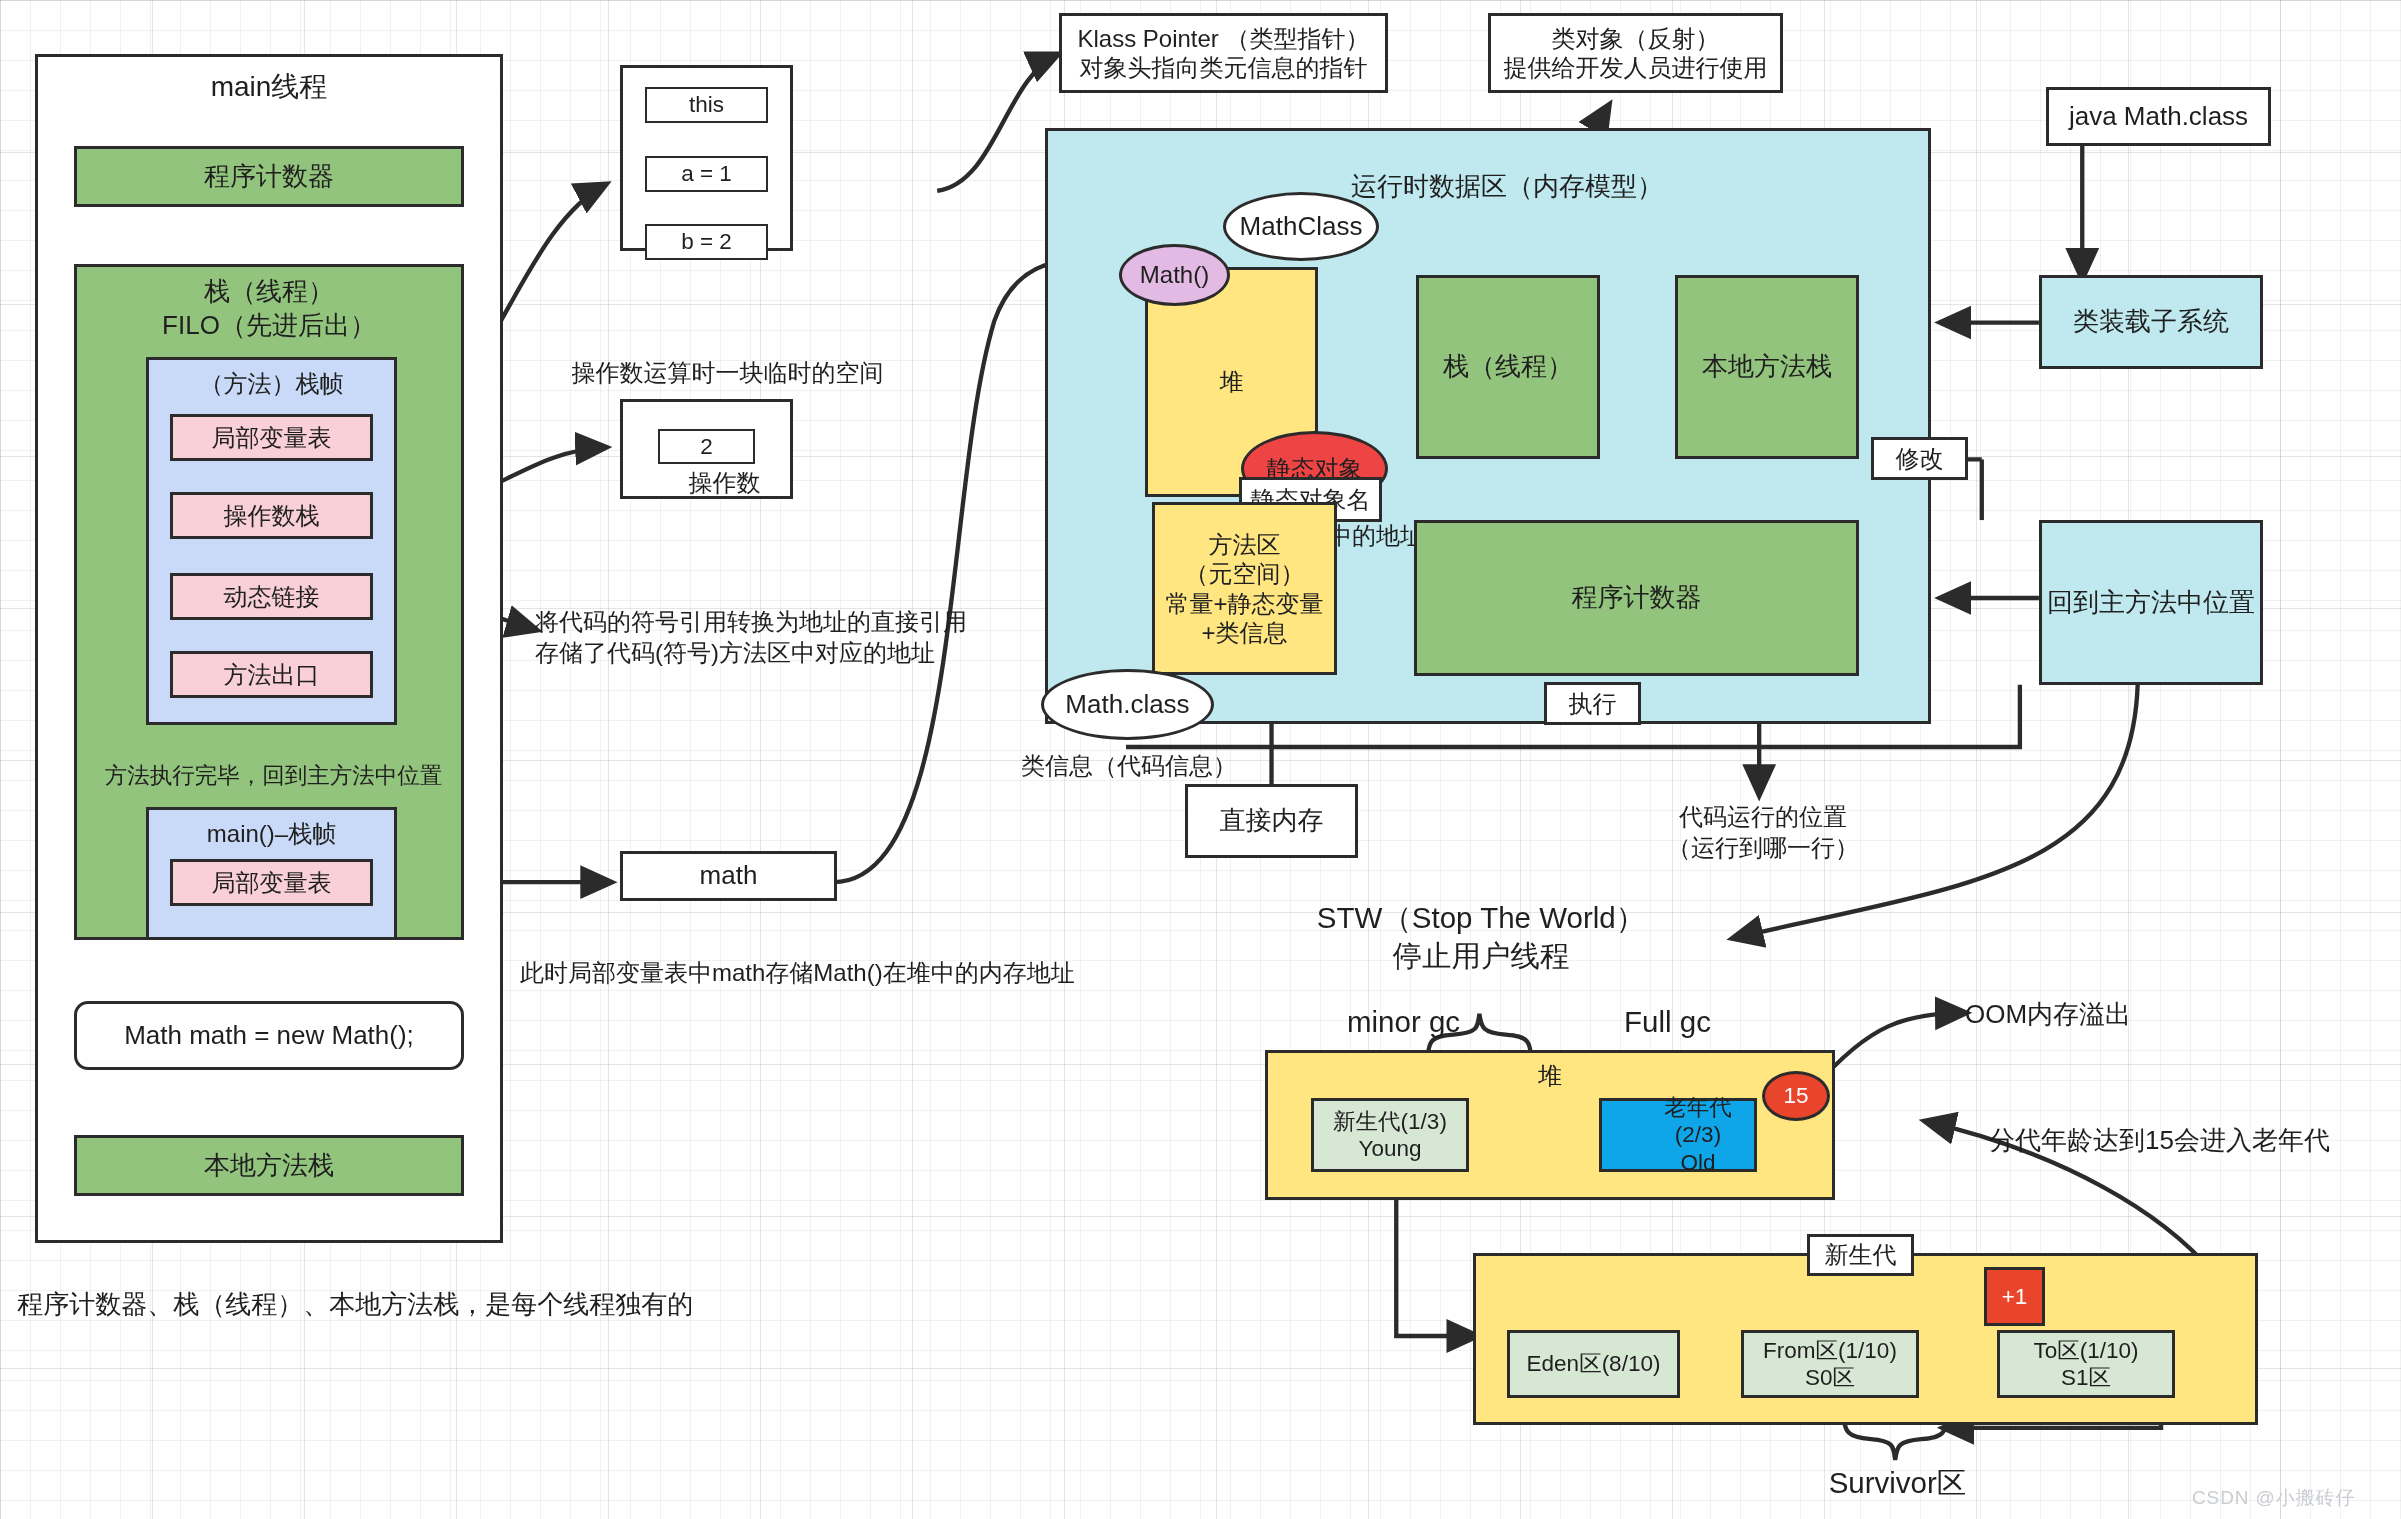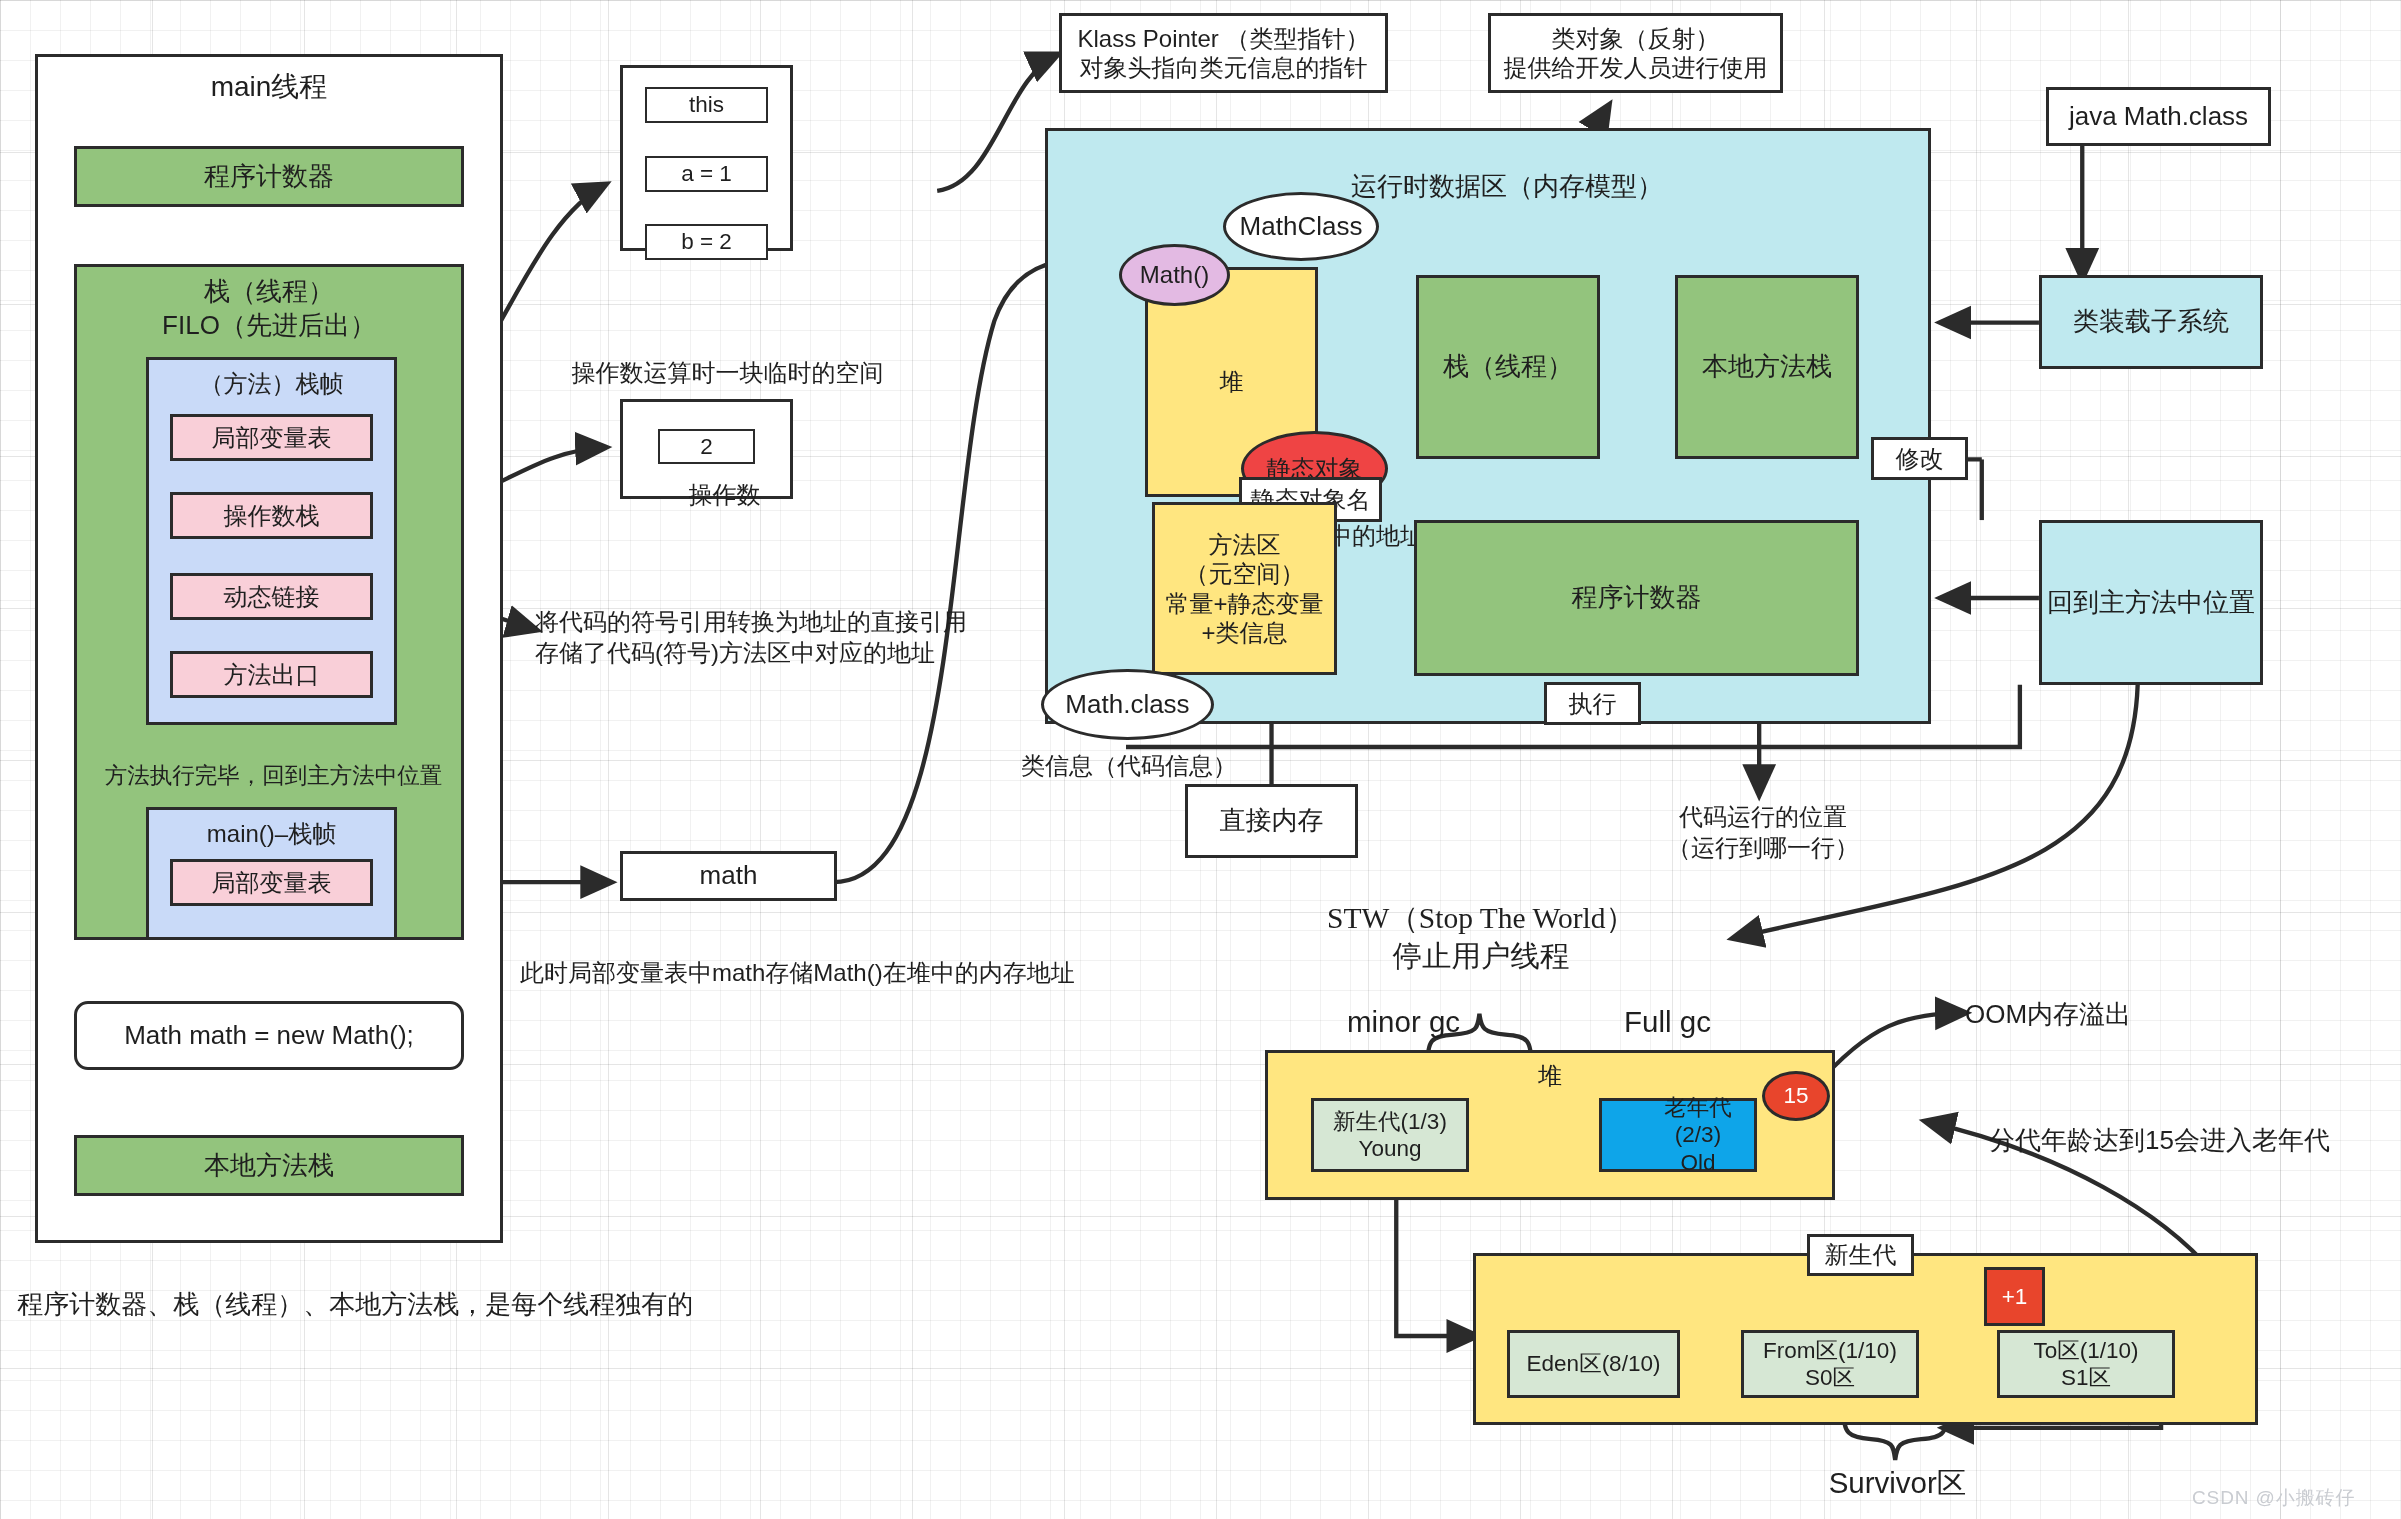--- a/index.html
+++ b/index.html
@@ -168,21 +168,21 @@
 <div class="lbl f30" style="left:17.3px;top:1288px;width:710px;text-align:left;">程序计数器、栈（线程）、本地方法栈，是每个线程独有的</div>
 
 <div class="bx white" style="left:620px;top:65px;width:173px;height:186px;justify-content:space-evenly;"></div>
 <div class="bx white thin f26" style="left:645px;top:87px;width:123px;height:36px;">this</div>
 <div class="bx white thin f26" style="left:645px;top:156px;width:123px;height:36px;">a = 1</div>
 <div class="bx white thin f26" style="left:645px;top:224px;width:123px;height:36px;">b = 2</div>
 
 <div class="lbl f28" style="left:554px;top:357px;width:347px;">操作数运算时一块临时的空间</div>
 <div class="bx white" style="left:620px;top:399px;width:173px;height:100px;justify-content:flex-start;padding-top:15.6px;"></div>
 <div class="bx white thin f26" style="left:658px;top:429px;width:97px;height:35px;">2</div>
-<div class="lbl f28" style="left:620px;top:479px;width:209px;">操作数</div>
+<div class="lbl f28" style="left:620px;top:467px;width:209px;">操作数</div>
 
 <div class="lbl f28" style="left: 535px; top: 606px; width: 450px; text-align: left; white-space: pre-line;">将代码的符号引用转换为地址的直接引用
 存储了代码(符号)方法区中对应的地址</div>
 
 <div class="bx white f30" style="left:620px;top:851px;width:217px;height:50px;">math</div>
 <div class="lbl f28" style="left:520px;top:957px;width:572px;text-align:left;">此时局部变量表中math存储Math()在堆中的内存地址</div>
 
 <div class="bx white f28" style="left: 1059px; top: 13px; width: 329px; height: 80px; white-space: pre-line;">Klass Pointer （类型指针）
 对象头指向类元信息的指针</div>
 <div class="bx white f28" style="left: 1488px; top: 13px; width: 295px; height: 80px; white-space: pre-line;">类对象（反射）
@@ -218,21 +218,21 @@
 
 <div class="bx white f30" style="left:1185px;top:784px;width:173px;height:74px;">直接内存</div>
 
 <div class="lbl f28" style="left: 1620px; top: 801px; width: 286px; white-space: pre-line;">代码运行的位置
 （运行到哪一行）</div>
 
 <div class="bx white f30" style="left:2046px;top:87px;width:225px;height:59px;">java Math.class</div>
 <div class="bx cyan f30" style="left:2039px;top:275px;width:224px;height:94px;">类装载子系统</div>
 <div class="bx cyan f30" style="left:2039px;top:520px;width:224px;height:165px;">回到主方法中位置</div>
 
-<div class="lbl f34" style="left: 1256px; top: 899px; width: 450px; white-space: pre-line; font-family: Liberation Serif, serif;">STW（Stop The World）
+<div class="lbl f34" style="left: 1256px; top: 899px; width: 450px; white-space: pre-line;">STW（Stop The World）
 停止用户线程</div>
 <div class="lbl f34" style="left:1291px;top:1003px;width:225px;">minor gc</div>
 <div class="lbl f34" style="left:1568px;top:1003px;width:199px;">Full gc</div>
 
 <div class="bx yellow" style="left:1265px;top:1050px;width:570px;height:150px;justify-content:flex-start;padding-top:7px;"></div>
 <div class="lbl f28" style="left:1265px;top:1060px;width:570px;">堆</div>
 
 <div class="bx mint f26" style="left: 1311px; top: 1098px; width: 158px; height: 74px; white-space: pre-line;">新生代(1/3)
 Young</div>
 <div class="bx orange f26" style="left: 1599px; top: 1098px; width: 158px; height: 74px; white-space: pre-line;">老年代(2/3)

